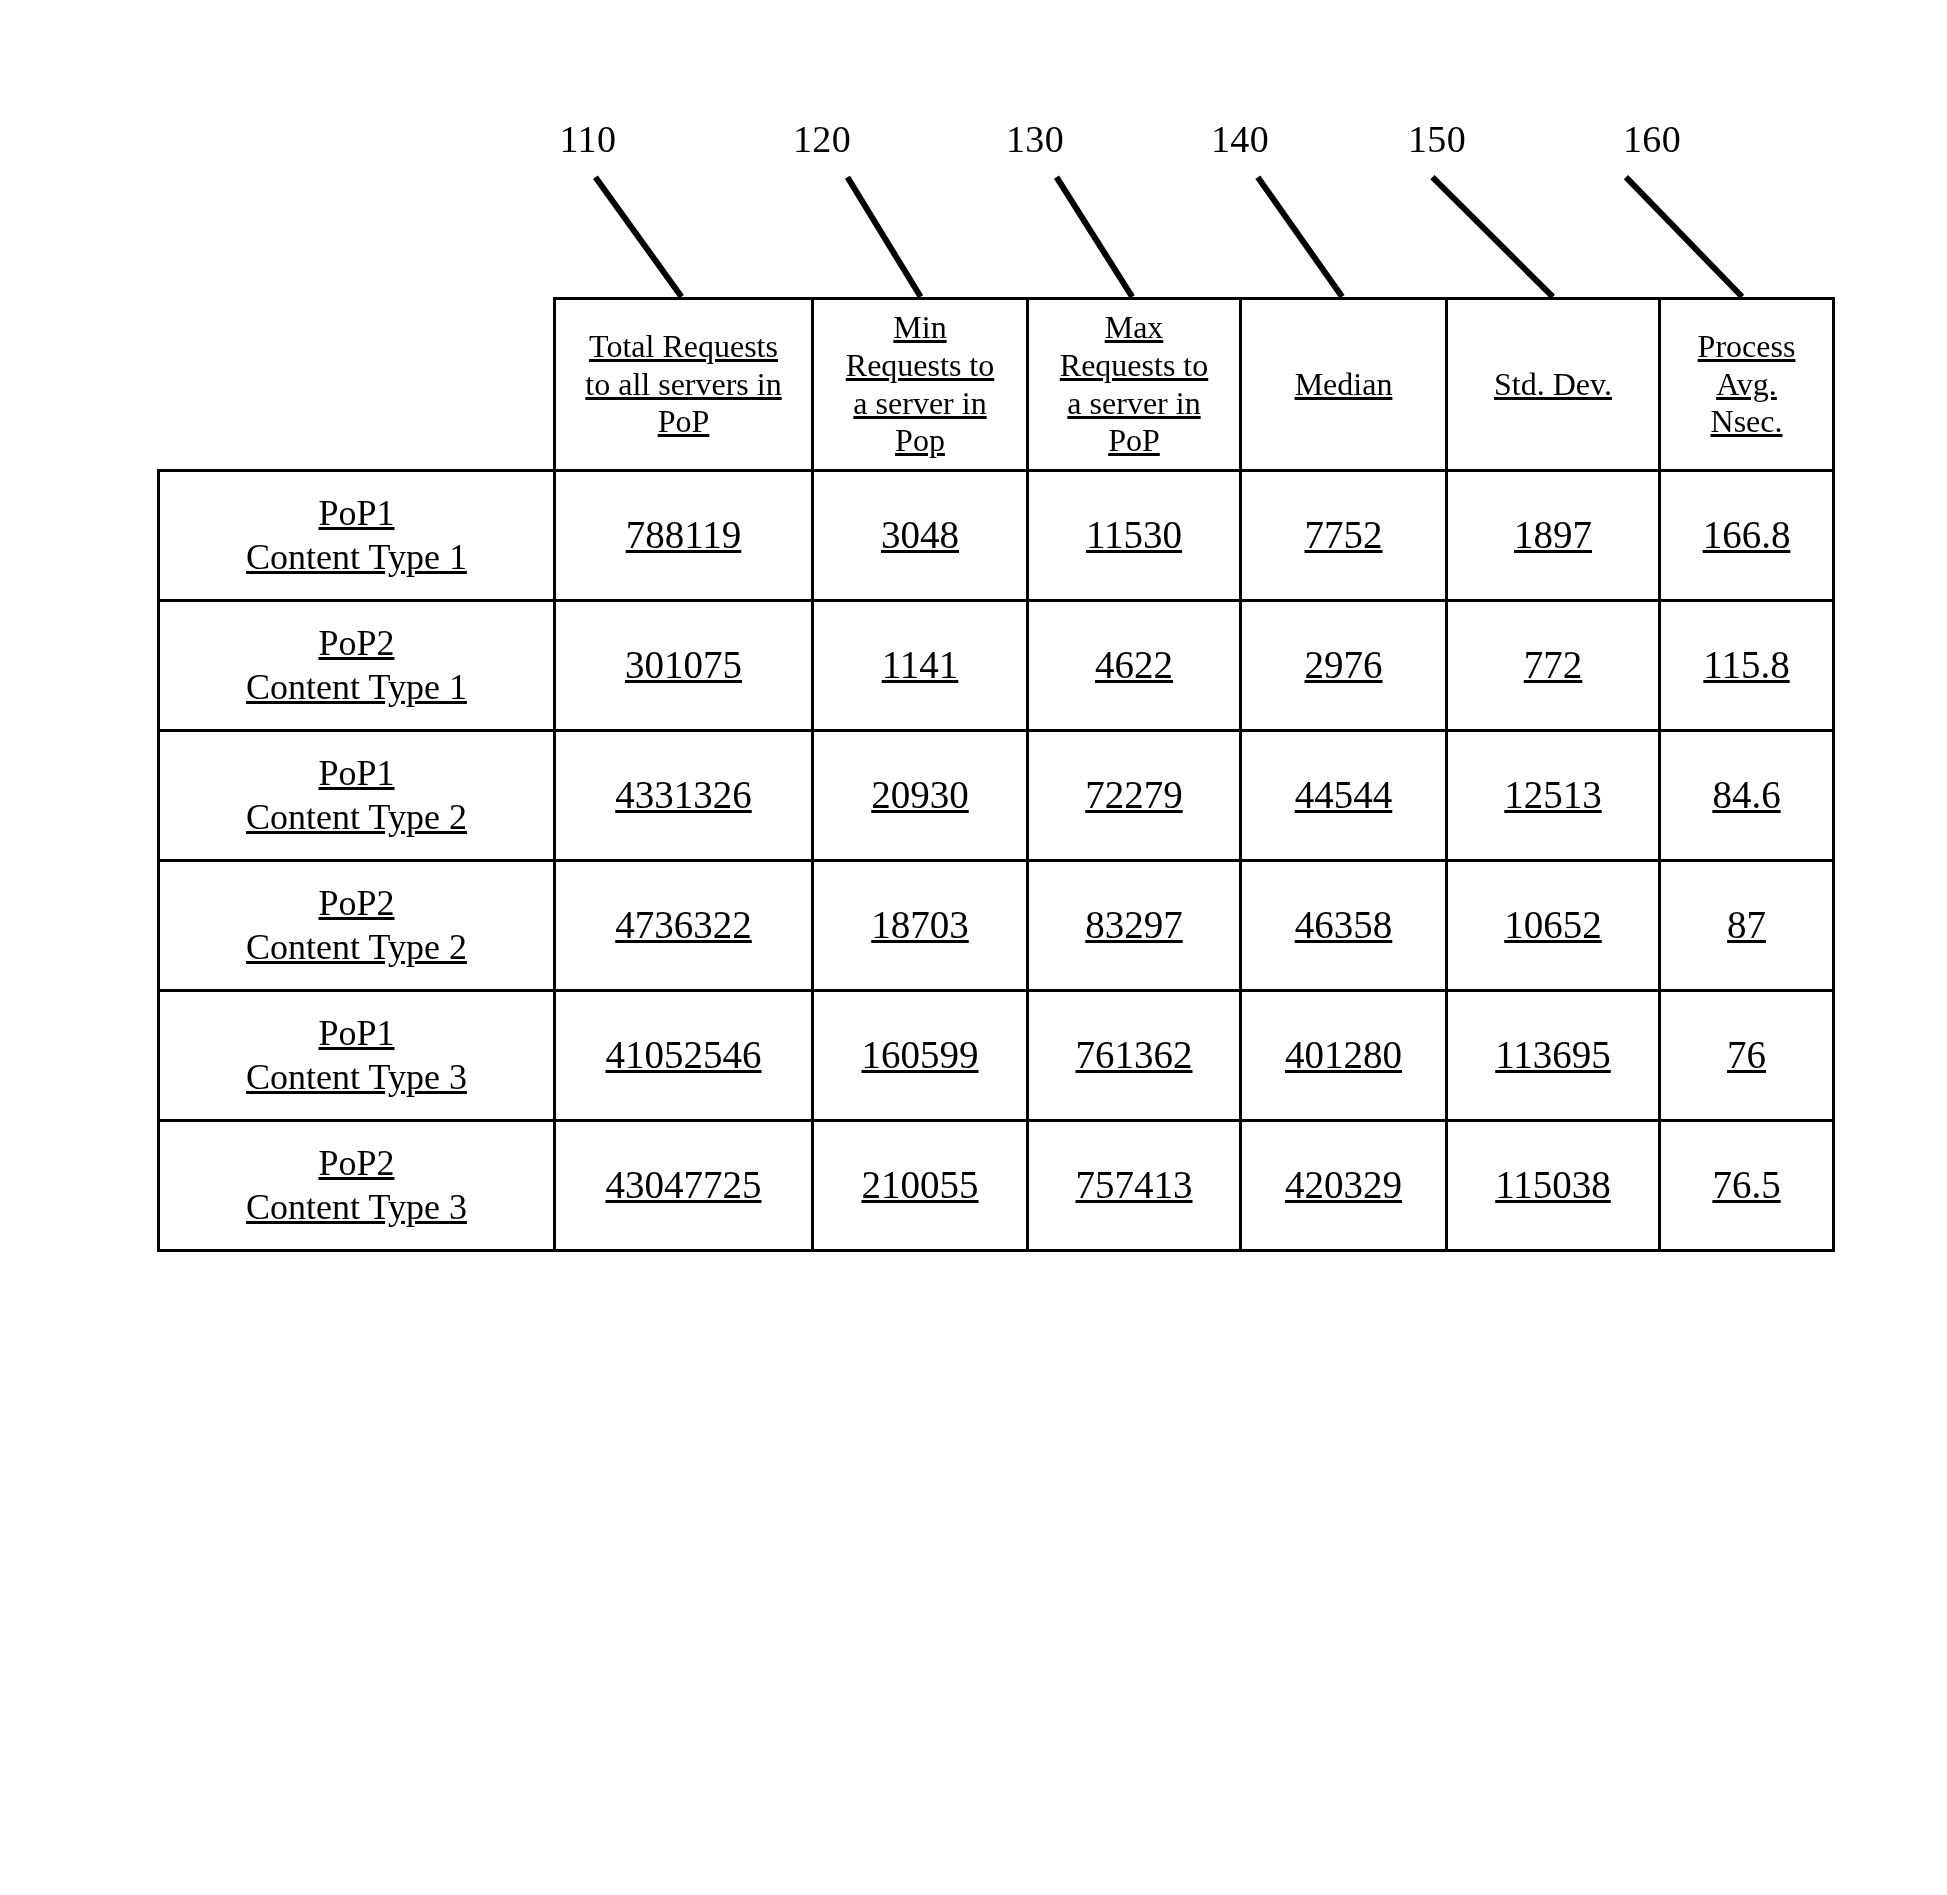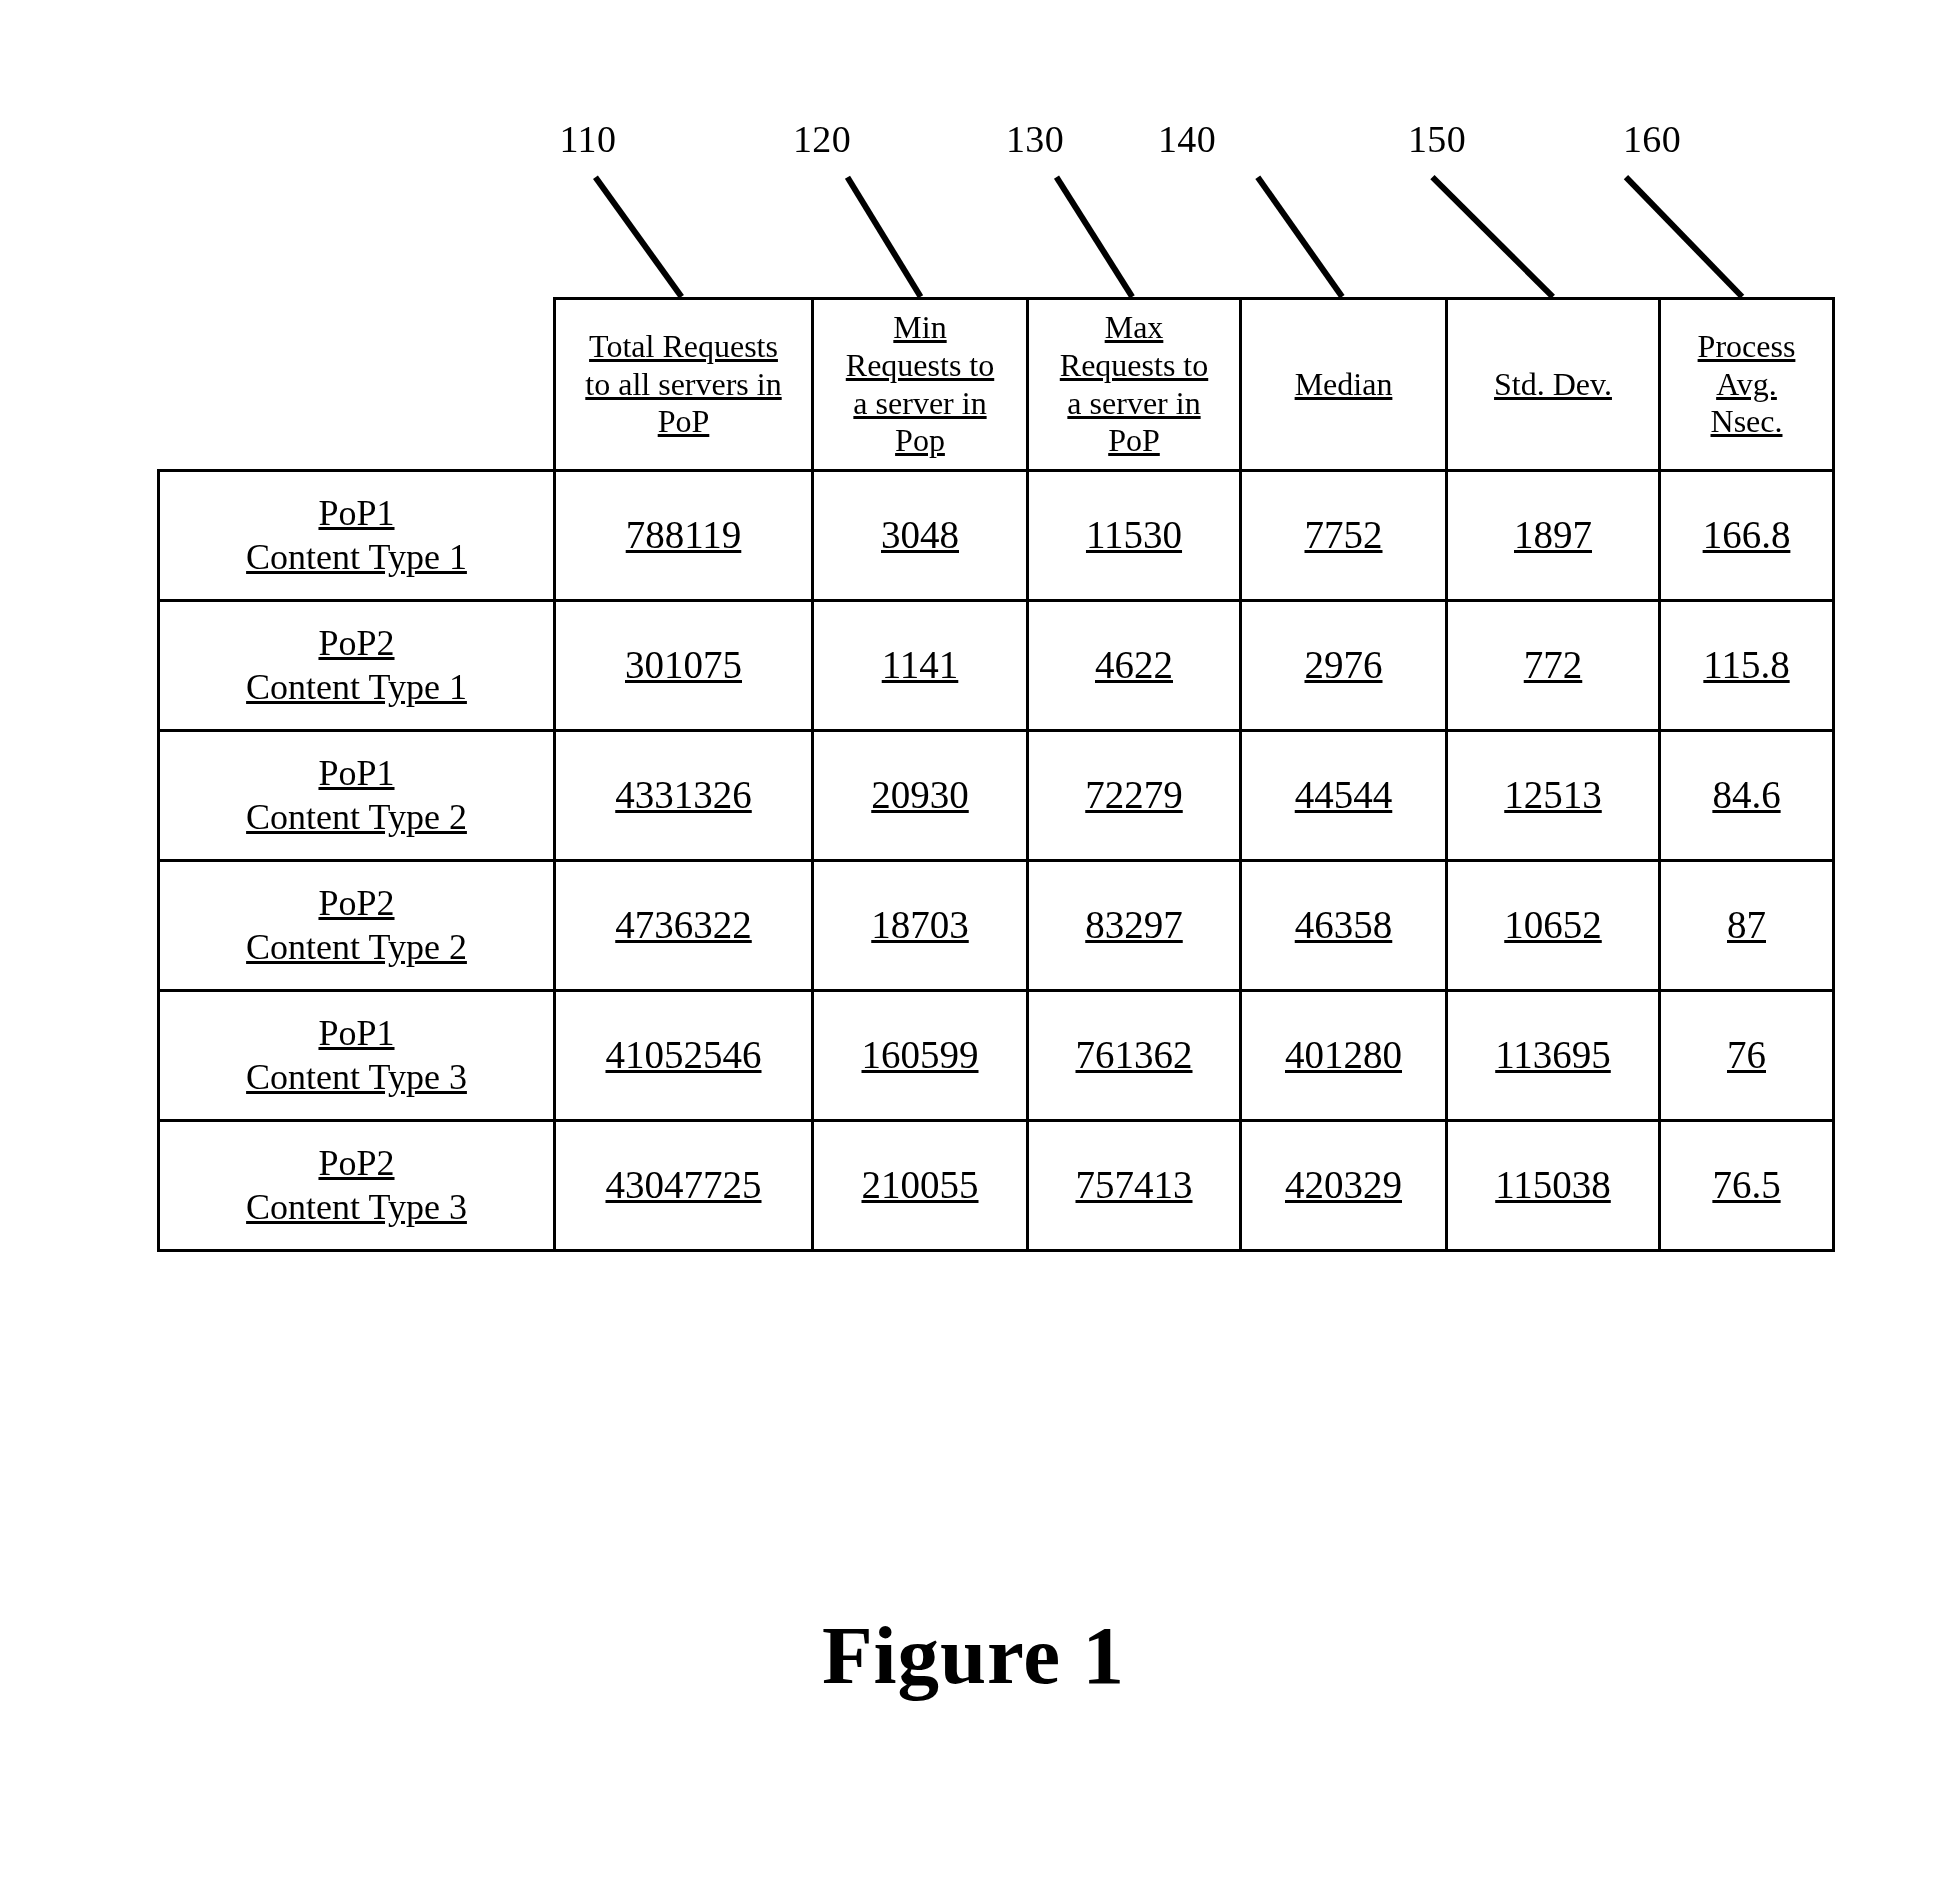--- a/index.html
+++ b/index.html
@@ -128,21 +128,21 @@
       <line x1="985" y1="206" x2="1070" y2="345" stroke="#000" stroke-width="7"></line>
       <line x1="1228" y1="206" x2="1316" y2="345" stroke="#000" stroke-width="7"></line>
       <line x1="1462" y1="206" x2="1560" y2="345" stroke="#000" stroke-width="7"></line>
       <line x1="1665" y1="206" x2="1805" y2="345" stroke="#000" stroke-width="7"></line>
       <line x1="1890" y1="206" x2="2025" y2="345" stroke="#000" stroke-width="7"></line>
     </svg>
 
     <span class="ref-num" style="left:588px; top:120px;">110</span>
     <span class="ref-num" style="left:822px; top:120px;">120</span>
     <span class="ref-num" style="left:1035px; top:120px;text-align:right;">130</span>
-    <span class="ref-num" style="left:1187px; top:120px;text-align:center;">140</span>
+    <span class="ref-num" style="left:1240px; top:120px;text-align:center;">140</span>
     <span class="ref-num" style="left:1437px; top:120px;">150</span>
     <span class="ref-num" style="left:1652px; top:120px;">160</span>
   </div>
 
   <div class="table-wrap">
     <table class="fig-table">
       <colgroup>
         <col class="c-label">
           <col class="c1">
           <col class="c2">
@@ -214,16 +214,15 @@
           <td class="data-cell">210055</td>
           <td class="data-cell">757413</td>
           <td class="data-cell">420329</td>
           <td class="data-cell">115038</td>
           <td class="data-cell">76.5</td>
         </tr>
       </tbody>
     </table>
   </div>
 
-  <div class="fig-caption">Figure 1</div>
 
 </div>
 
 
 </body></html>

